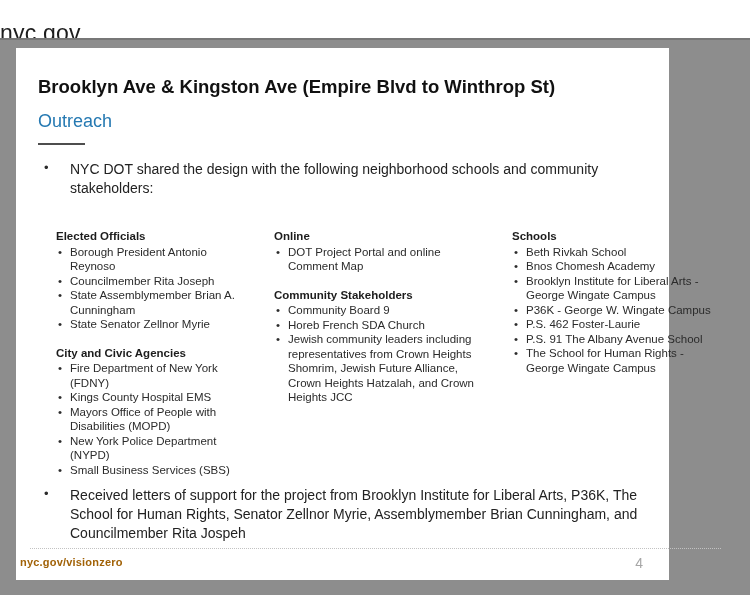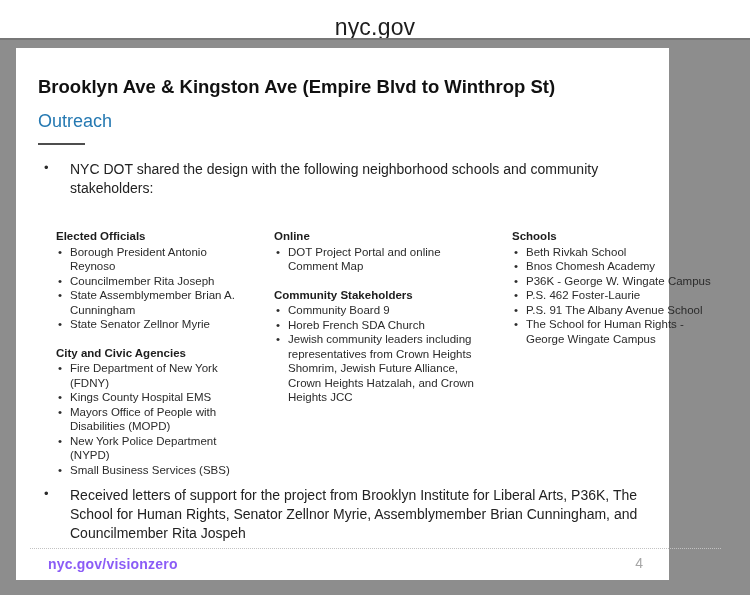--- a/index.html
+++ b/index.html
@@ -6,24 +6,24 @@
   body {
     width: 750px; height: 595px;
     font-family: "Liberation Sans", "DejaVu Sans", sans-serif;
     background: #ffffff;
     position: relative;
     overflow: hidden;
   }
 
   
   .top-bar {
-    position: absolute; left: 0; top: 8px;
+    position: absolute; left: 0; top: 14px;
     width: 750px; height: 38px;
     background: #ffffff;
-    display: flex; align-items: center; justify-content: center;
+    display: flex; align-items: center; justify-content: flex-start;
   }
   .site-title {
     font-size: 23px; color: #1d1d1d; letter-spacing: 0.2px;
   }
 
   
   .backdrop {
     position: absolute; left: 0; top: 38px;
     width: 750px; height: 557px;
     background: #8d8d8d;
@@ -92,22 +92,22 @@
     color: #2b2b2b;
   }
 
   
   .footer-rule {
     position: absolute; left: 14px; top: 500px;
     width: 691px; height: 0;
     border-top: 1px dotted #c2c2c2;
   }
   .footer-link {
-    position: absolute; left: 32px; top: 508px;
-    font-size: 14px; font-weight: bold; color: #8b5cf6;
+    position: absolute; left: 4px; top: 508px;
+    font-size: 11px; font-weight: bold; color: #a16207;
     letter-spacing: 0.2px;
   }
   .footer-page {
     position: absolute; right: 26px; top: 507px;
     font-size: 14px; color: #a6a6a6;
   }
 </style>
 </head>
 <body>
 
@@ -160,20 +160,21 @@
         <li>Horeb French SDA Church</li>
         <li>Jewish community leaders including representatives from Crown Heights Shomrim, Jewish Future Alliance, Crown Heights Hatzalah, and Crown Heights JCC</li>
       </ul>
     </div>
 
     <div class="col col-3">
       <h4>Schools</h4>
       <ul>
         <li>Beth Rivkah School</li>
         <li>Bnos Chomesh Academy</li>
+        <li>Brooklyn Institute for Liberal Arts - George Wingate Campus</li>
         <li>P36K - George W. Wingate Campus</li>
         <li>P.S. 462 Foster-Laurie</li>
         <li>P.S. 91 The Albany Avenue School</li>
         <li>The School for Human Rights - George Wingate Campus</li>
       </ul>
     </div>
 
   </div>
 
   <div class="main-bullet bullet-closing">

